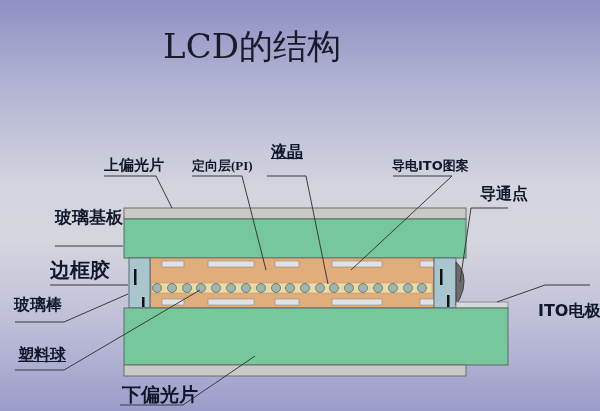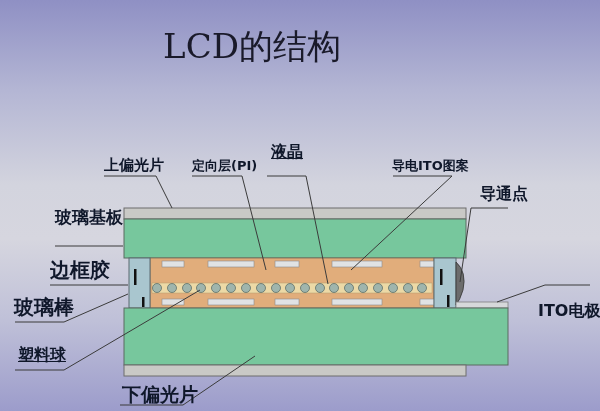--- a/index.html
+++ b/index.html
@@ -112,22 +112,22 @@
 
     <polyline points="15,370 64,370 200,290"></polyline>
 
     <polyline points="590,285 545,285 497,302"></polyline>
 
     <polyline points="120,425 183,425 255,376" transform="translate(0,-20)"></polyline>
   </g>
 </svg>
 
 <div class="lbl" style="left:104px;top:158px;font-size:15px;">上偏光片</div>
-<div class="lbl" style="left:192px;top:159px;font-size:13px;">定向层(PI)</div>
+<div class="lbl" style="left:192px;top:159px;font-size:13px;font-family:Liberation Serif, serif;">定向层(PI)</div>
 <div class="lbl" style="left:271px;top:144px;font-size:16px;text-decoration:underline;">液晶</div>
 <div class="lbl" style="left:392px;top:159px;font-size:13px;">导电ITO图案</div>
 <div class="lbl" style="left:480px;top:186px;font-size:16px;">导通点</div>
 <div class="lbl" style="left:55px;top:209px;font-size:17px;">玻璃基板</div>
 <div class="lbl" style="left:50px;top:260px;font-size:20px;">边框胶</div>
-<div class="lbl" style="left:14px;top:297px;font-size:20px;">玻璃棒</div>
+<div class="lbl" style="left:14px;top:297px;font-size:16px;">玻璃棒</div>
 <div class="lbl" style="left:18px;top:347px;font-size:16px;text-decoration:underline;">塑料球</div>
 <div class="lbl" style="left:538px;top:264px;font-size:16px;margin-top:39px;">ITO电极</div>
 <div class="lbl" style="left:122px;top:405px;font-size:19px;transform:translateY(-20px);">下偏光片</div>
 
 </body></html>

